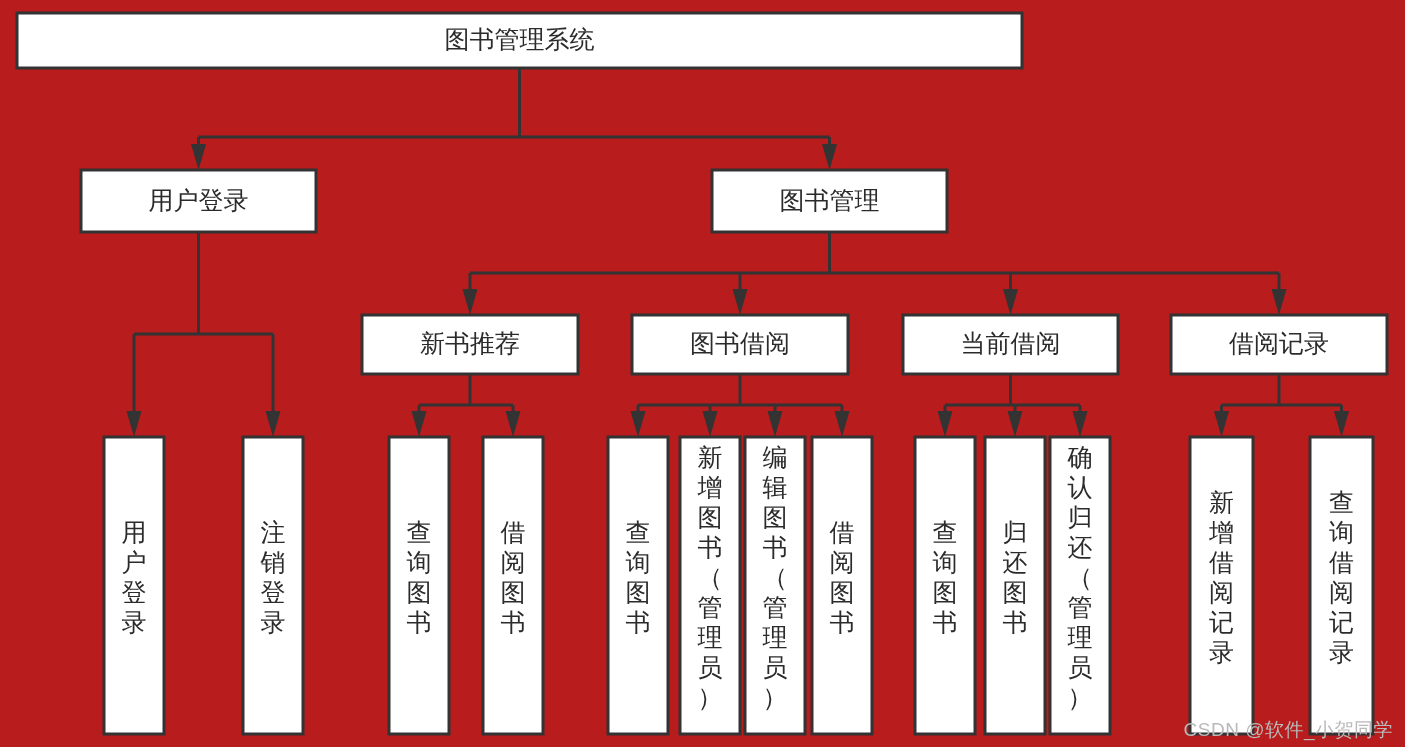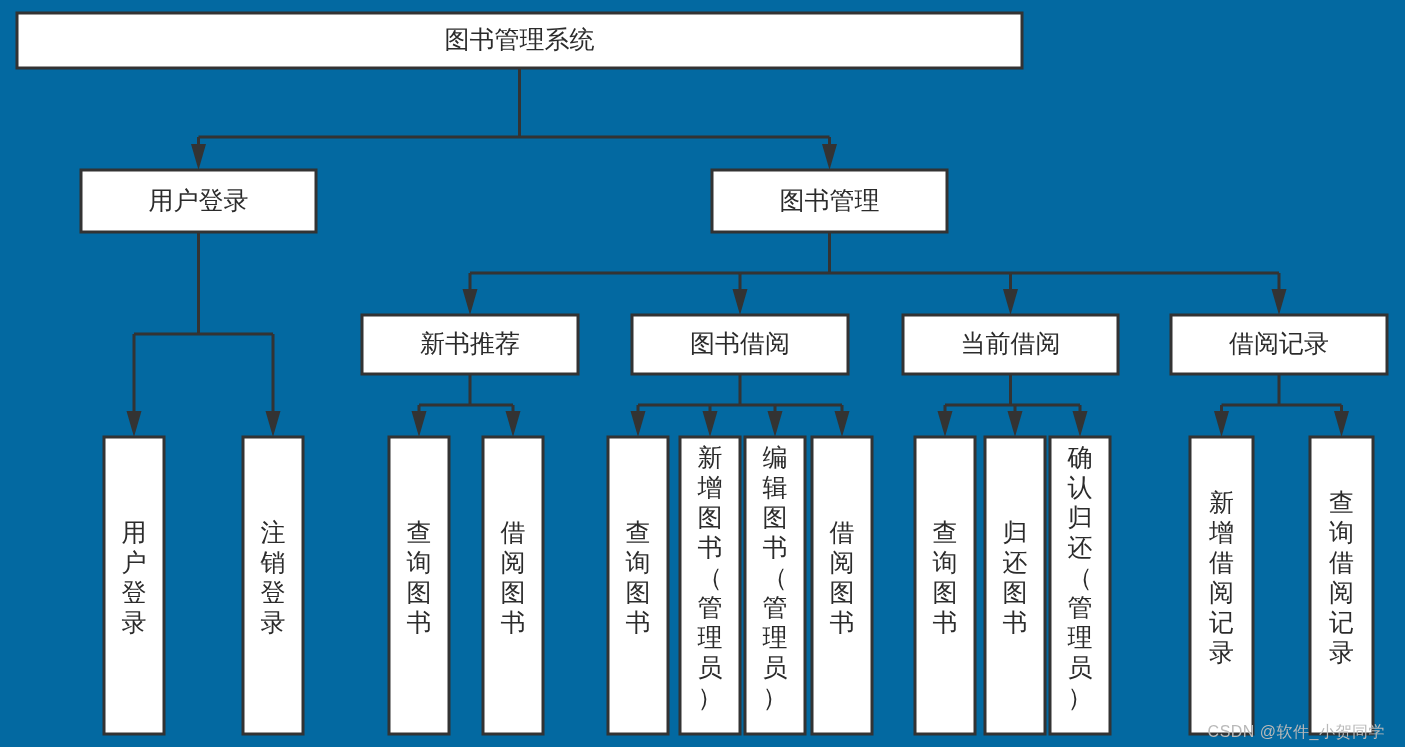--- a/index.html
+++ b/index.html
@@ -10,21 +10,21 @@
   body {
     width: 1405px;
     height: 747px;
     font-family: "Liberation Sans", "DejaVu Sans", sans-serif;
     overflow: hidden;
   }
   #diagram-root {
     position: relative;
     width: 1405px;
     height: 747px;
-    background: #0369a1;
+    background: #b91c1c;
   }
   svg.diagram-canvas {
     position: absolute;
     left: 0;
     top: 0;
     width: 1405px;
     height: 747px;
     display: block;
   }
   .node-box {
@@ -50,24 +50,24 @@
     dominant-baseline: middle;
   }
   .node-label-vertical {
     fill: #2b2b2b;
     font-family: "Liberation Sans", "DejaVu Sans", sans-serif;
     font-size: 25px;
     text-anchor: middle;
   }
   .watermark-text {
     position: absolute;
-    right: 20px;
+    right: 12px;
     bottom: 4px;
     font-family: "Liberation Sans", "DejaVu Sans", sans-serif;
-    font-size: 16px;
+    font-size: 19px;
     color: #b9b9b9;
     white-space: nowrap;
     letter-spacing: 0.5px;
     user-select: none;
   }
 </style>
 </head>
 <body>
 
 <div id="diagram-root">

